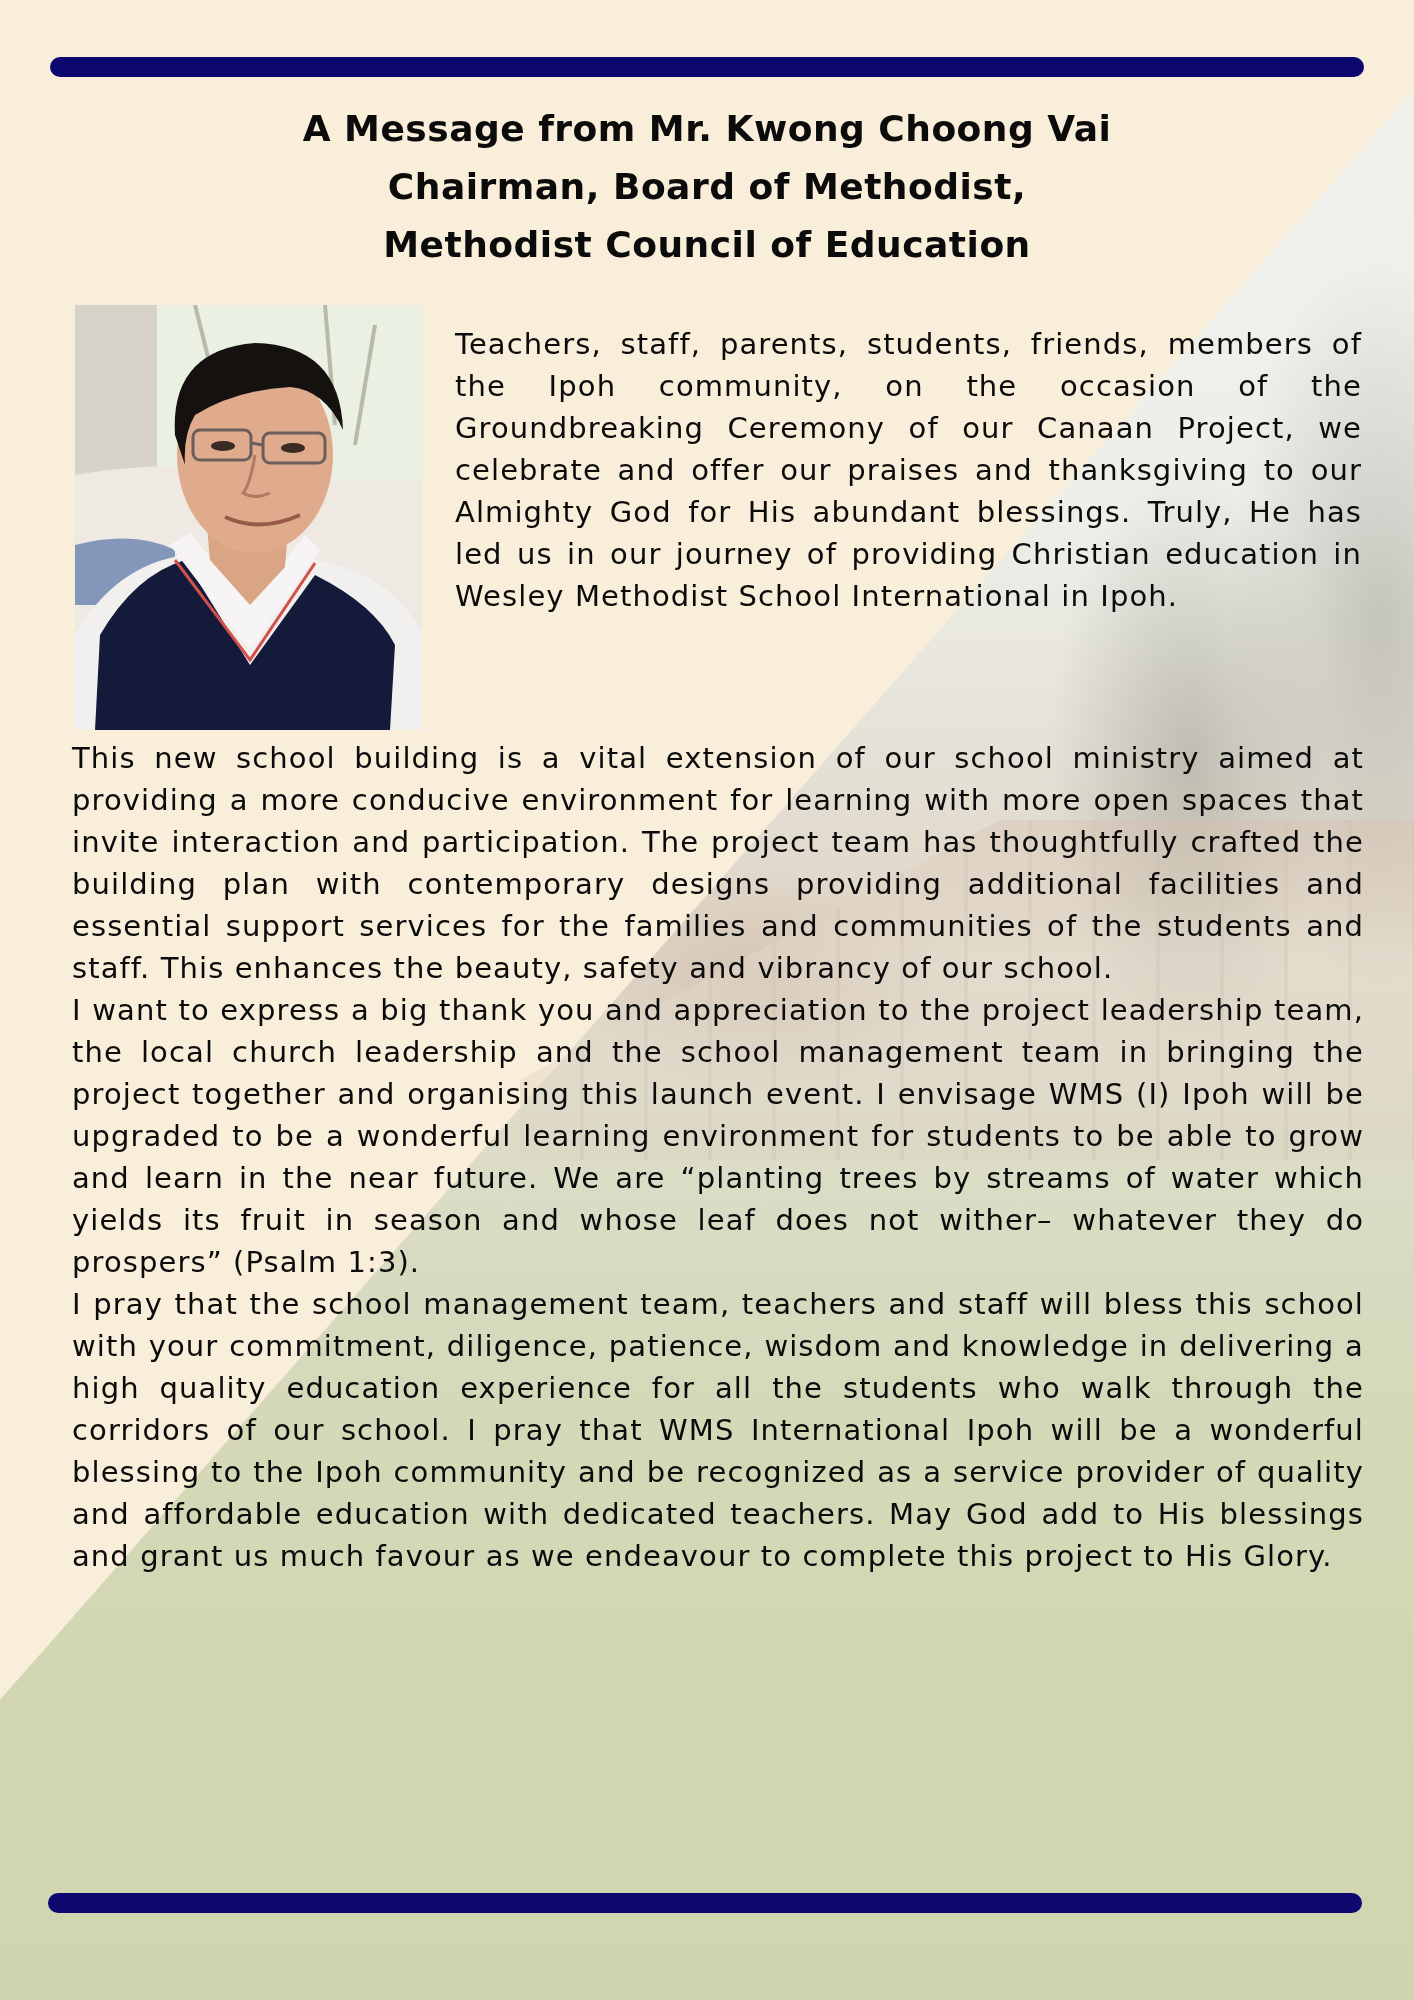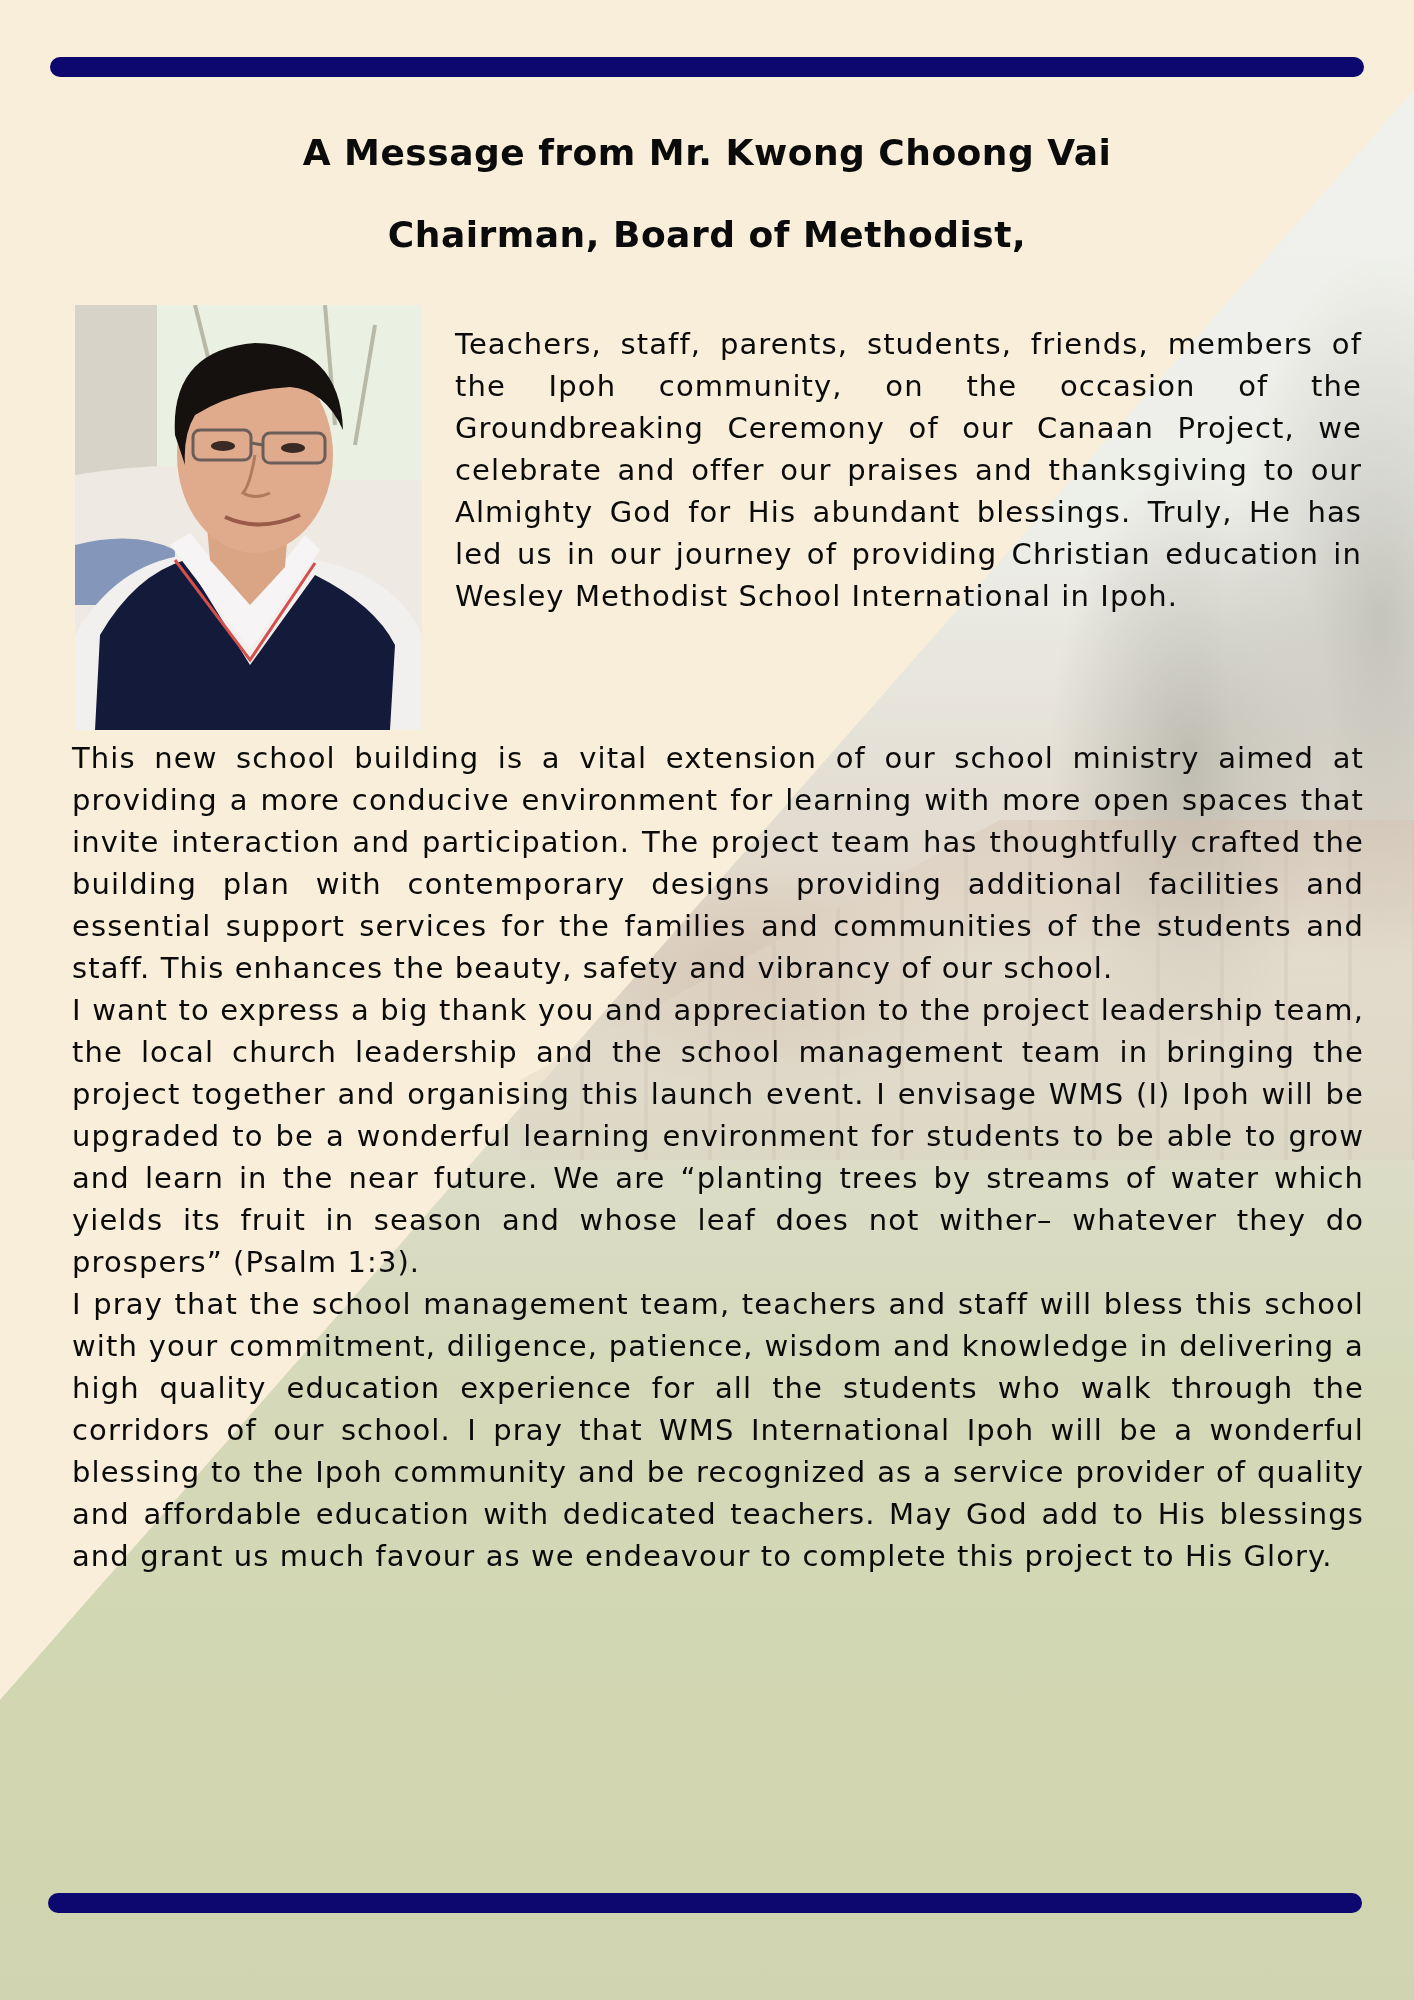--- a/index.html
+++ b/index.html
@@ -64,21 +64,21 @@
       top: 100px;
       left: 0;
       width: 1414px;
       text-align: center;
       font-family: "DejaVu Sans", sans-serif;
       font-weight: bold;
       font-size: 36px;
       line-height: 58px;
       letter-spacing: 0.5px;
     }
-    .title div { white-space: nowrap; margin-top: 24px; }
+    .title div { white-space: nowrap; }
 
     .portrait {
       position: absolute;
       left: 75px;
       top: 305px;
       width: 347px;
       height: 425px;
       overflow: hidden;
       background: linear-gradient(90deg, #dcd7cc 0 80px, #eef1ea 80px 100%);
     }
@@ -110,20 +110,21 @@
 
 <div class="bg-photo"></div>
 <div class="bg-building"></div>
 <div class="bg-wash"></div>
 
 <div class="bar top"></div>
 
 <div class="title">
   <div>A Message from Mr. Kwong Choong Vai</div>
   <div>Chairman, Board of Methodist,</div>
+  <div>Methodist Council of Education</div>
 </div>
 
 <div class="portrait" title="Portrait photo of Mr. Kwong Choong Vai">
   <svg width="347" height="425" viewBox="0 0 347 425">
 
     <rect x="0" y="0" width="347" height="425" fill="#e9ece6"></rect>
     <rect x="0" y="0" width="82" height="425" fill="#d8d3c8"></rect>
     <rect x="82" y="0" width="265" height="190" fill="#eaf0e2"></rect>
     <path d="M120 0 L140 80 M250 0 L260 120 M300 20 L280 140" stroke="#b9b9a8" stroke-width="4" fill="none"></path>
 

